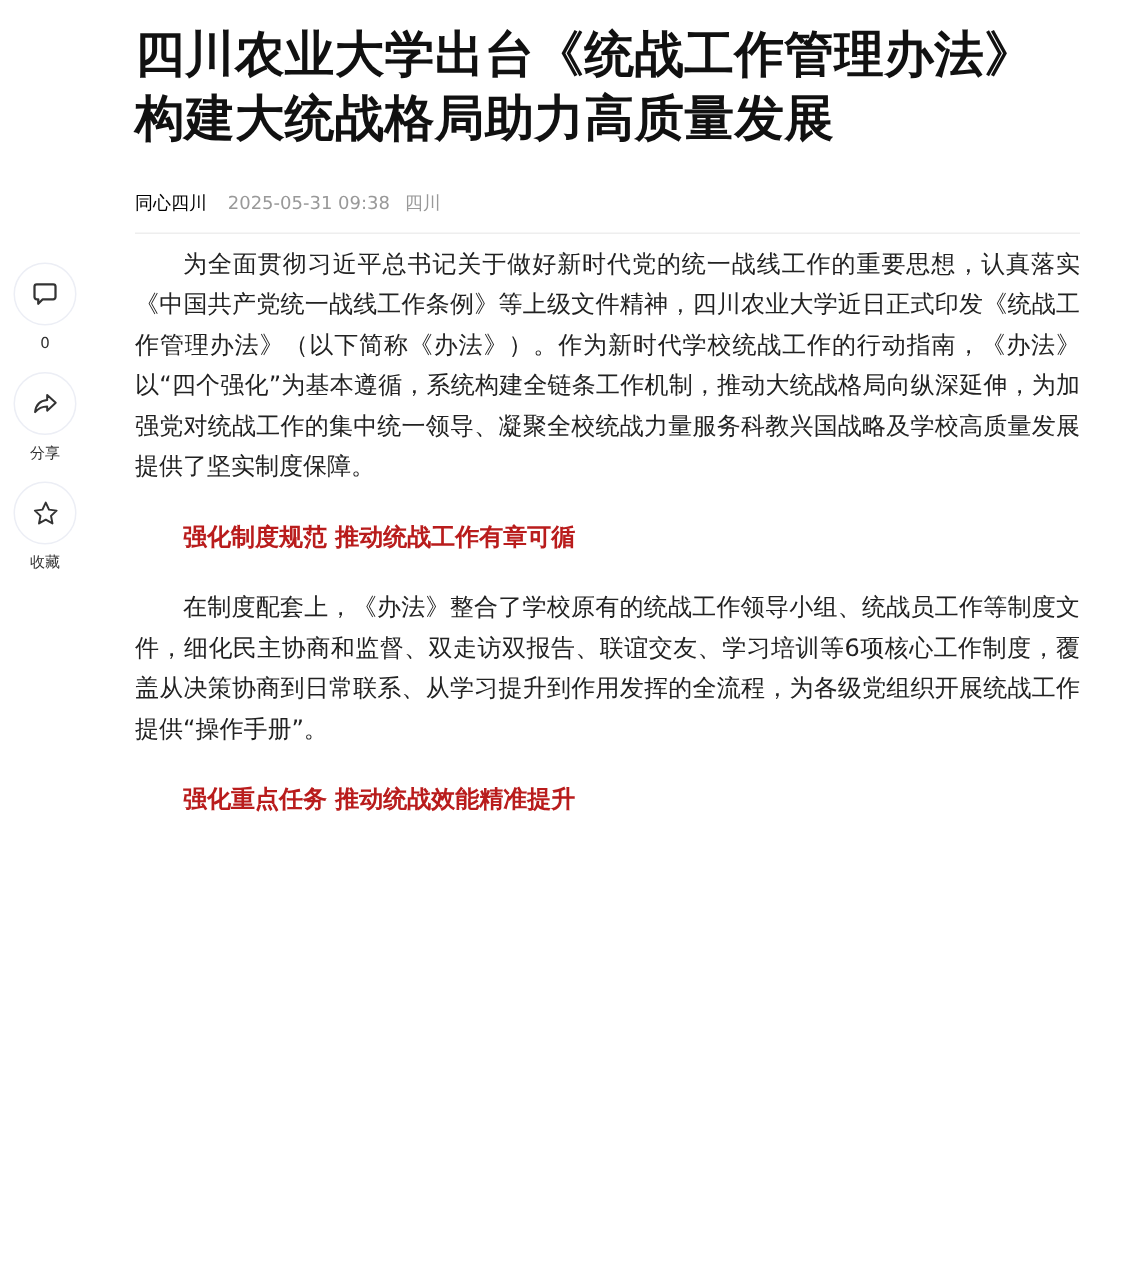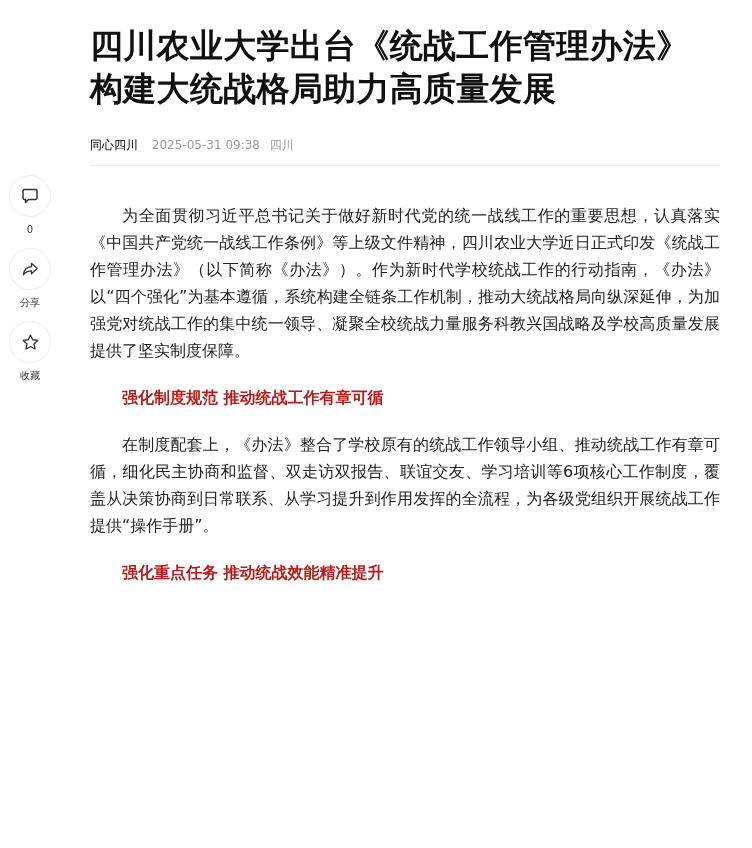--- a/index.html
+++ b/index.html
@@ -18,33 +18,33 @@
   .side-circle {
     width: 42px; height: 42px; border-radius: 50%;
     border: 1px solid #eceef5; box-sizing: border-box;
     display: flex; align-items: center; justify-content: center;
     background: #fff;
   }
   .side-label {
     font-size: 10px; color: #333; margin-top: 7px; line-height: 12px;
   }
   .article {
-    position: absolute; left: 90px; top: 24px; width: 630px;
+    position: absolute; left: 90px; top: 14px; width: 630px;
   }
   .title {
     font-size: 33px; font-weight: bold; line-height: 43px;
     color: #111111; margin: 0; letter-spacing: 0.3px;
   }
   .meta {
     margin-top: 27px; font-size: 12px; line-height: 16px; color: #999999;
     padding-bottom: 12px; border-bottom: 1px solid #eeeeee;
   }
   .meta .source { color: #000000; margin-right: 10px; }
   .meta .time { margin-right: 6px; text-align: center; }
-  .body { margin-top: 36px; }
+  .body { margin-top: 6px; }
   .p {
     font-size: 16px; line-height: 27px; color: #222222;
     text-indent: 2em; margin: 0 0 20px 0; text-align: justify;
   }
   .h {
     font-size: 16px; line-height: 27px; font-weight: bold; color: #b91c1c;
     text-indent: 2em; margin: 0 0 20px 0;
   }
 </style>
 </head>
@@ -80,16 +80,16 @@
 <div class="article">
   <h1 class="title">四川农业大学出台《统战工作管理办法》构建大统战格局助力高质量发展</h1>
   <div class="meta">
     <span class="source">同心四川</span>
     <span class="time">2025-05-31 09:38</span>
     <span class="loc">四川</span>
   </div>
   <div class="body">
     <p class="p">为全面贯彻习近平总书记关于做好新时代党的统一战线工作的重要思想，认真落实《中国共产党统一战线工作条例》等上级文件精神，四川农业大学近日正式印发《统战工作管理办法》（以下简称《办法》）。作为新时代学校统战工作的行动指南，《办法》以“四个强化”为基本遵循，系统构建全链条工作机制，推动大统战格局向纵深延伸，为加强党对统战工作的集中统一领导、凝聚全校统战力量服务科教兴国战略及学校高质量发展提供了坚实制度保障。</p>
     <p class="h">强化制度规范 推动统战工作有章可循</p>
-    <p class="p">在制度配套上，《办法》整合了学校原有的统战工作领导小组、推动统战工作有章可循，细化民主协商和监督、双走访双报告、联谊交友、学习培训等6项核心工作制度，覆盖从决策协商到日常联系、从学习提升到作用发挥的全流程，为各级党组织开展统战工作提供“操作手册”。</p>
+    <p class="p">在制度配套上，《办法》整合了学校原有的统战工作领导小组、统战员工作等制度文件，细化民主协商和监督、双走访双报告、联谊交友、学习培训等6项核心工作制度，覆盖从决策协商到日常联系、从学习提升到作用发挥的全流程，为各级党组织开展统战工作提供“操作手册”。</p>
     <p class="h">强化重点任务 推动统战效能精准提升</p>
   </div>
 </div>
 
 </body></html>

